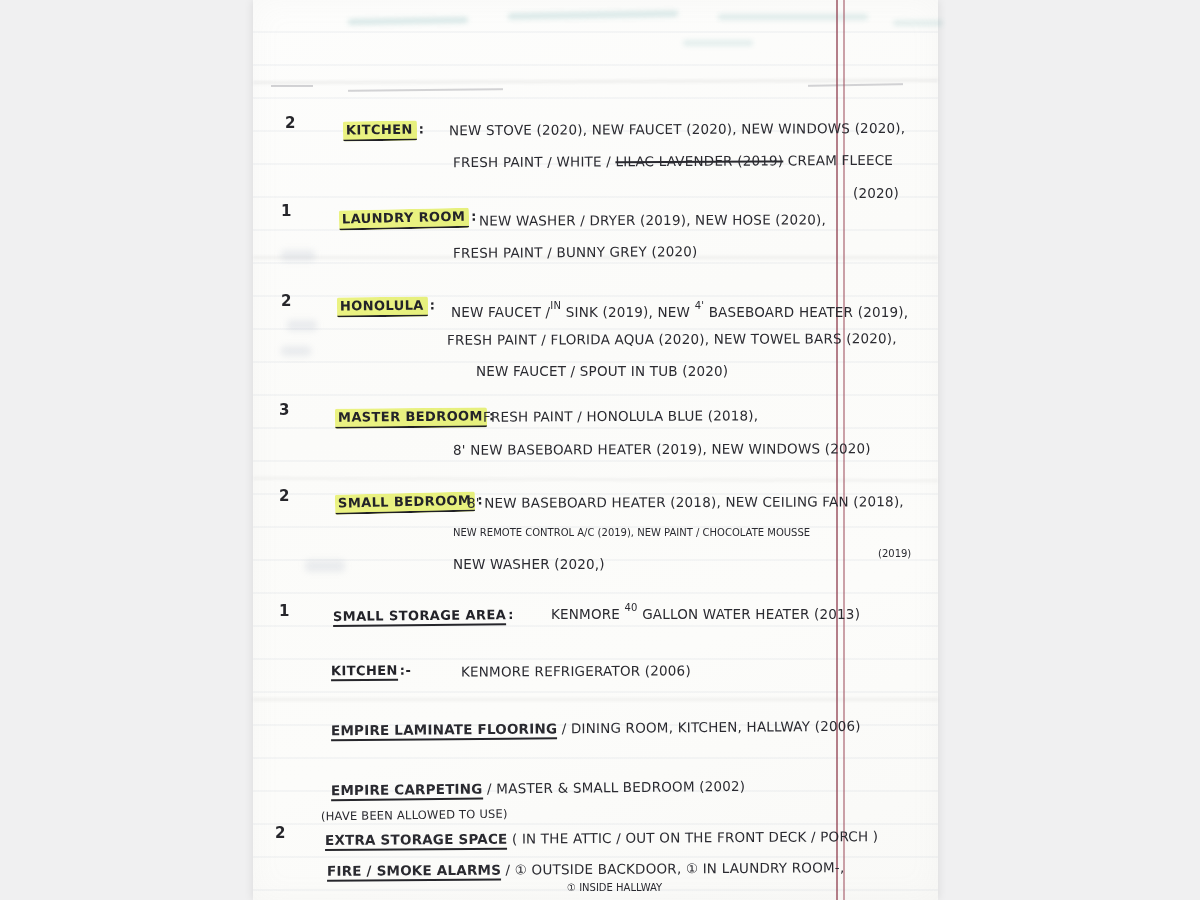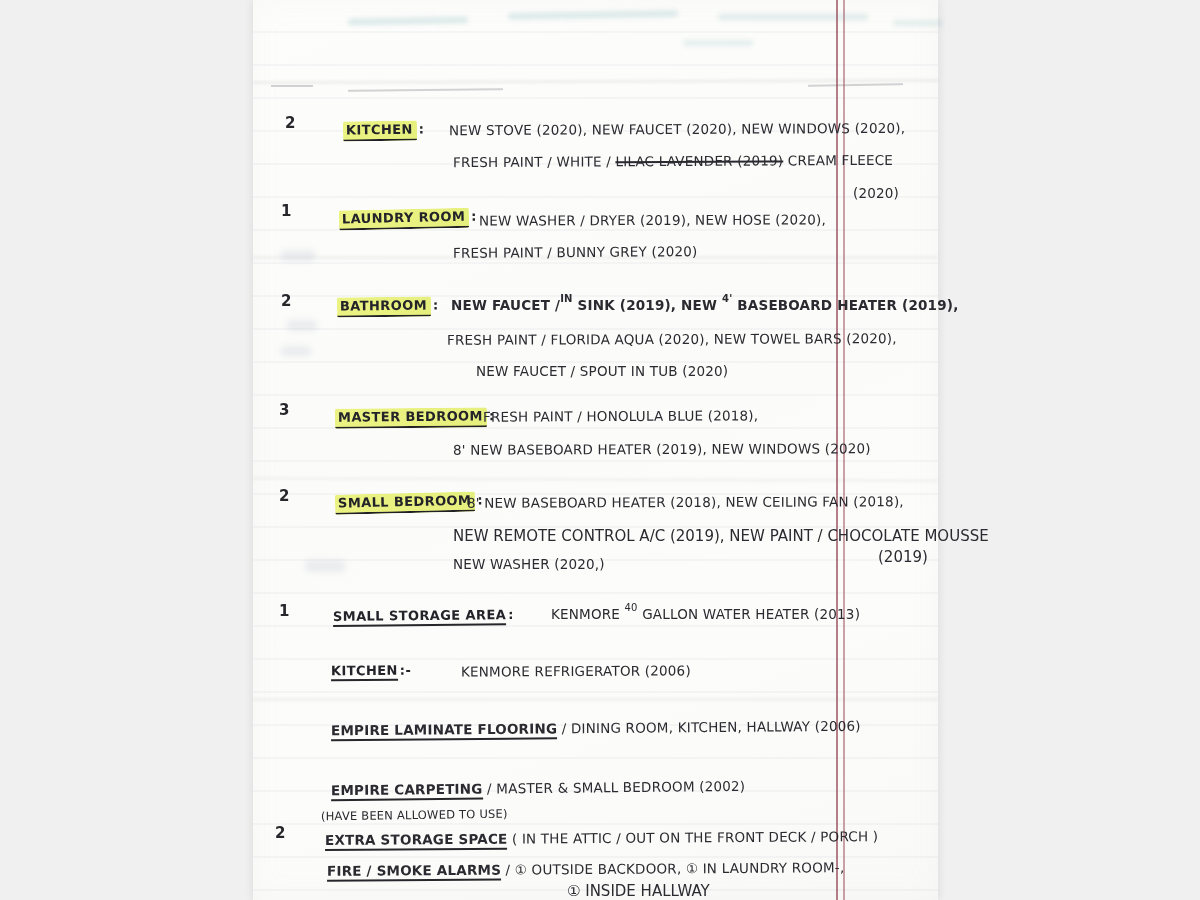--- a/index.html
+++ b/index.html
@@ -43,21 +43,21 @@
     padding:1px 4px 2px 3px;
     border-bottom:2.5px solid #1f1f25;
     border-radius:2px;
   }
   .ul{border-bottom:2px solid #26262b;padding-bottom:1px;}
   .colon{margin-left:2px;font-weight:bold;}
   .line{
     position:absolute;font-size:13.5px;color:#2a2a30;letter-spacing:.2px;
     white-space:nowrap;
   }
-  .tight{font-size:15px;letter-spacing:0;}
+  .tight{font-size:10px;letter-spacing:0;}
   .note{position:absolute;font-size:11.5px;color:#2a2a30;letter-spacing:.2px;white-space:nowrap;}
   .strike{text-decoration:line-through;text-decoration-thickness:2px;}
   .sup{position:relative;top:-8px;font-size:10px;}
   .b{font-weight:bold;}
 </style>
 </head>
 <body>
 
 <div class="paper">
 
@@ -92,22 +92,22 @@
   <span class="line" style="left:196px;top:121px;transform:rotate(-.3deg);">NEW STOVE (2020), NEW FAUCET (2020), NEW WINDOWS (2020),</span>
   <span class="line" style="left:200px;top:153px;transform:rotate(-.3deg);"><span>FRESH PAINT / WHITE / </span><span class="strike">LILAC LAVENDER (2019)</span><span> CREAM FLEECE</span></span>
   <span class="line" style="left:600px;top:185px;">(2020)</span>
 
   <span class="qty" style="left:28px;top:202px;">1</span>
   <span class="title" style="left:86px;top:210px;transform:rotate(-1.2deg);"><span class="hl">LAUNDRY ROOM</span><span class="colon">:</span></span>
   <span class="line" style="left:226px;top:212px;transform:rotate(-.2deg);">NEW WASHER / DRYER (2019), NEW HOSE (2020),</span>
   <span class="line" style="left:200px;top:244px;transform:rotate(-.4deg);">FRESH PAINT / BUNNY GREY (2020)</span>
 
   <span class="qty" style="left:28px;top:292px;">2</span>
-  <span class="title" style="left:84px;top:298px;transform:rotate(-.6deg);"><span class="hl">BATHROOM</span><span class="colon">:</span></span>
-  <span class="line" style="left:198px;top:297px;font-weight:bold;"><span>NEW FAUCET /</span><span class="sup">IN</span><span> SINK (2019), NEW </span><span class="sup">4'</span><span> BASEBOARD HEATER (2019),</span></span>
+  <span class="title" style="left:84px;top:298px;transform:rotate(-.6deg);"><span class="hl">HONOLULA</span><span class="colon">:</span></span>
+  <span class="line" style="left:198px;top:304px;"><span>NEW FAUCET /</span><span class="sup">IN</span><span> SINK (2019), NEW </span><span class="sup">4'</span><span> BASEBOARD HEATER (2019),</span></span>
   <span class="line" style="left:194px;top:331px;transform:rotate(-.2deg);">FRESH PAINT / FLORIDA AQUA (2020), NEW TOWEL BARS (2020),</span>
   <span class="line" style="left:194px;top:363px;margin-left:29px;">NEW FAUCET / SPOUT IN TUB (2020)</span>
 
   <span class="qty" style="left:26px;top:401px;">3</span>
   <span class="title" style="left:82px;top:409px;transform:rotate(-.5deg);"><span class="hl">MASTER BEDROOM</span><span class="colon">:</span></span>
   <span class="line" style="left:230px;top:408px;transform:rotate(-.3deg);">FRESH PAINT / HONOLULA BLUE (2018),</span>
   <span class="line" style="left:200px;top:441px;transform:rotate(-.2deg);">8' NEW BASEBOARD HEATER (2019), NEW WINDOWS (2020)</span>
 
   <span class="qty" style="left:26px;top:487px;">2</span>
   <span class="title" style="left:82px;top:494px;transform:rotate(-1.3deg);"><span class="hl">SMALL BEDROOM</span><span class="colon">:</span></span>

